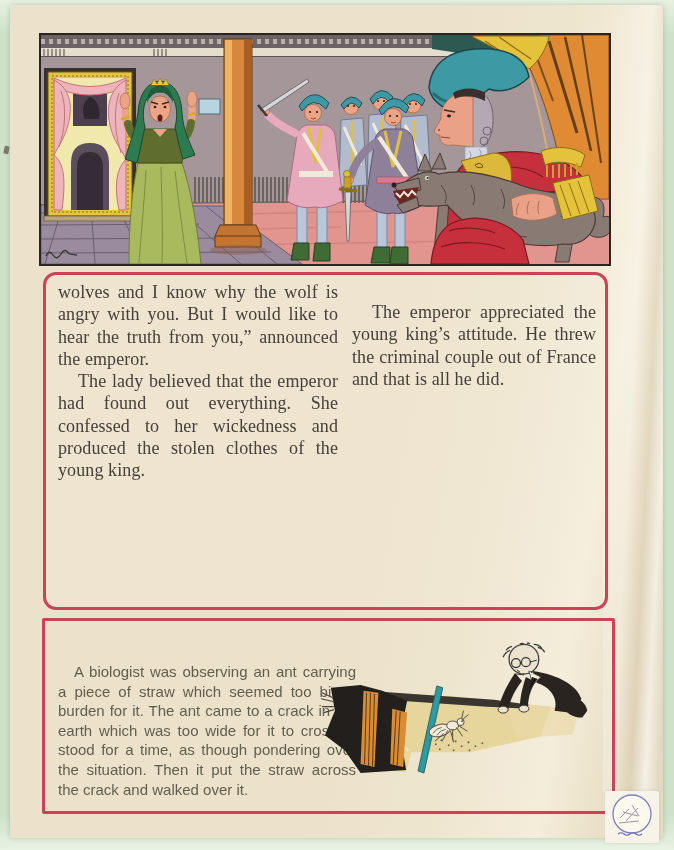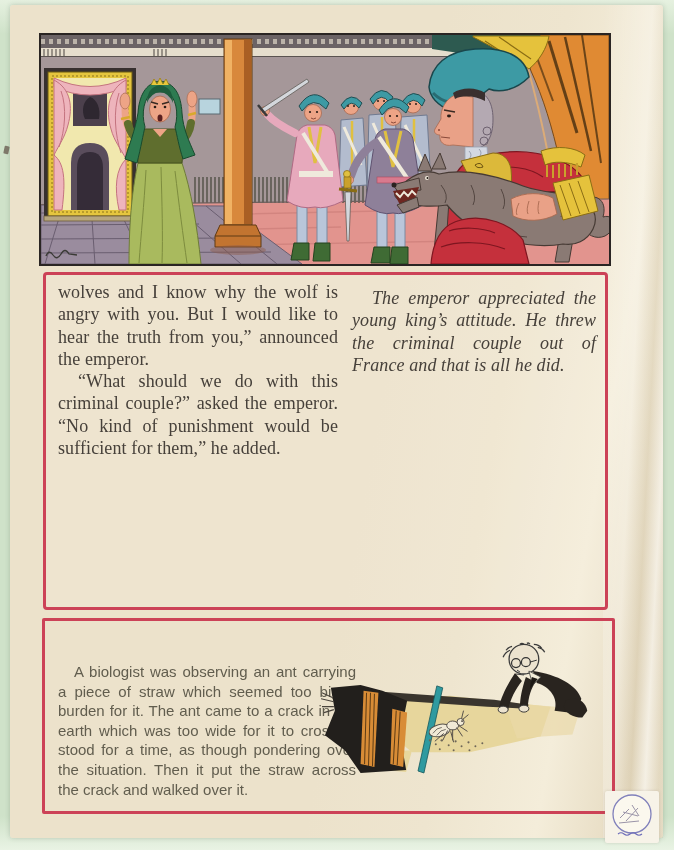--- a/index.html
+++ b/index.html
@@ -8,28 +8,28 @@
   .paper{position:absolute;left:10px;top:5px;width:653px;height:833px;border-radius:3px;
     background:linear-gradient(100deg,#ece2cb 0%,#ece2cb 55%,#eee5cf 70%,#f4edda 84%,#e7dcc3 94%,#efe7d2 100%);
     box-shadow:0 0 5px rgba(60,80,60,.25);}
   .crease{position:absolute;right:0;top:0;width:60px;height:100%;pointer-events:none;
     background:linear-gradient(93deg,rgba(255,255,255,0) 0%,rgba(255,255,255,.28) 48%,rgba(170,150,110,.16) 66%,rgba(255,255,255,.5) 80%,rgba(160,140,100,.12) 93%);}
   .speck{position:absolute;left:4px;top:146px;width:5px;height:8px;background:#6a5f52;transform:rotate(12deg);border-radius:1px;opacity:.8;}
 
   .panel{position:absolute;left:39px;top:33px;width:568px;height:229px;border:2px solid #2a2523;background:#a59799;}
   .panel svg{display:block;}
 
-  .storybox{position:absolute;left:43px;top:272px;width:565px;height:338px;border:3px solid #cc4257;border-radius:4px;box-sizing:border-box;
+  .storybox{position:absolute;left:43px;top:272px;width:565px;height:338px;border:3px solid #cc4257;border-radius:13px;box-sizing:border-box;
     display:flex;gap:14px;padding:6px 9px 4px 12px;background:rgba(255,250,235,.12);}
   .col{text-align:justify;font-size:18px;line-height:22.3px;color:#46403a;letter-spacing:.1px;}
   .col p{margin:0;}
   .col p.indent{text-indent:20px;}
   .col-left{width:280px;flex:none;}
   .col-right{flex:1;}
-  .col-right p.spaced{margin-top:6px;font-style:italic;}
+  .col-right p.spaced{margin-top:20px;}
 
   .anecbox{position:absolute;left:42px;top:618px;width:573px;height:196px;border:3px solid #cc4257;border-radius:2px;box-sizing:border-box;}
   .anectext{position:absolute;left:13px;top:26px;width:298px;font-family:"Liberation Sans","DejaVu Sans",sans-serif;
     font-size:15px;line-height:19.6px;color:#615d4e;text-align:justify;text-indent:16px;}
   .anecart{position:absolute;left:276px;top:20px;width:292px;height:164px;}
 
   .stamp{position:absolute;left:605px;top:791px;width:54px;height:52px;background:#f7f3e8;border-radius:2px;box-shadow:0 0 3px rgba(120,110,90,.25);}
 </style>
 </head>
 <body>
@@ -259,21 +259,21 @@
         <path d="M408,196 C420,192 440,192 454,198 M400,212 C416,206 444,206 464,214" stroke="#7e1620" stroke-width="1.2" fill="none"></path>
       </g>
 
       <path d="M5,221 q3,-7 7,-1 q4,6 8,-1 q4,-7 8,0 l8,1" fill="none" stroke="#3a3a35" stroke-width="1.3"></path>
     </svg>
   </div>
 
   <div class="storybox">
     <div class="col col-left">
       <p>wolves and I know why the wolf is angry with you. But I would like to hear the truth from you,” announced the emperor.</p>
-      <p class="indent">“What should we do with this criminal couple?” asked the emperor. “No kind of punishment would be sufficient for them,” he added.</p>
+      <p class="indent">The lady believed that the emperor had found out everything. She confessed to her wickedness and produced the stolen clothes of the young king.</p>
     </div>
     <div class="col col-right">
       <p class="indent spaced">The emperor appreciated the young king’s attitude. He threw the criminal couple out of France and that is all he did.</p>
     </div>
   </div>
 
   <div class="anecbox">
     <p class="anectext">A biologist was observing an ant carrying a piece of straw which seemed too big a burden for it. The ant came to a crack in the earth which was too wide for it to cross. It stood for a time, as though pondering over the situation. Then it put the straw across the crack and walked over it.</p>
     <div class="anecart">
       <svg width="292" height="164" viewBox="0 0 295 165">

